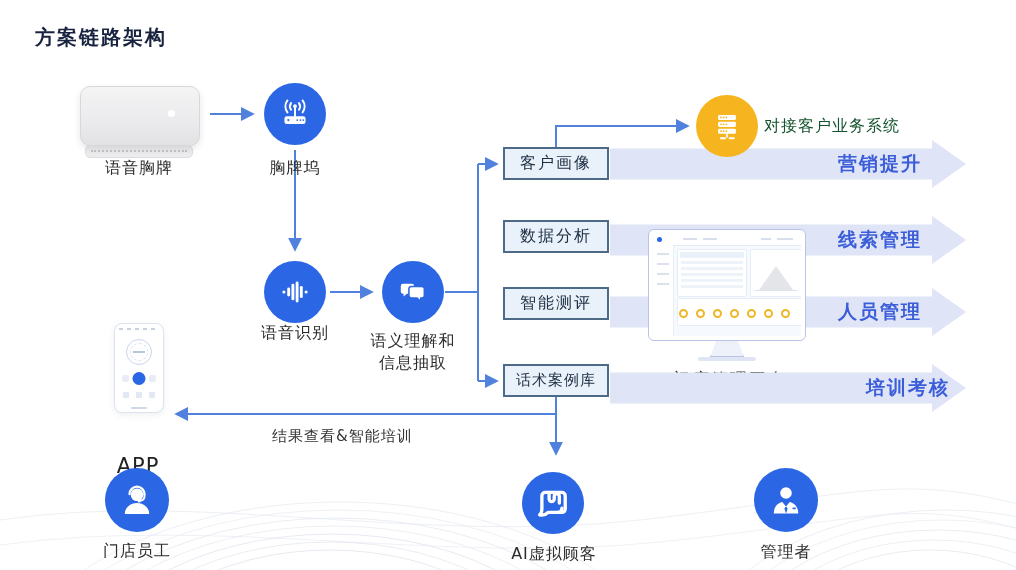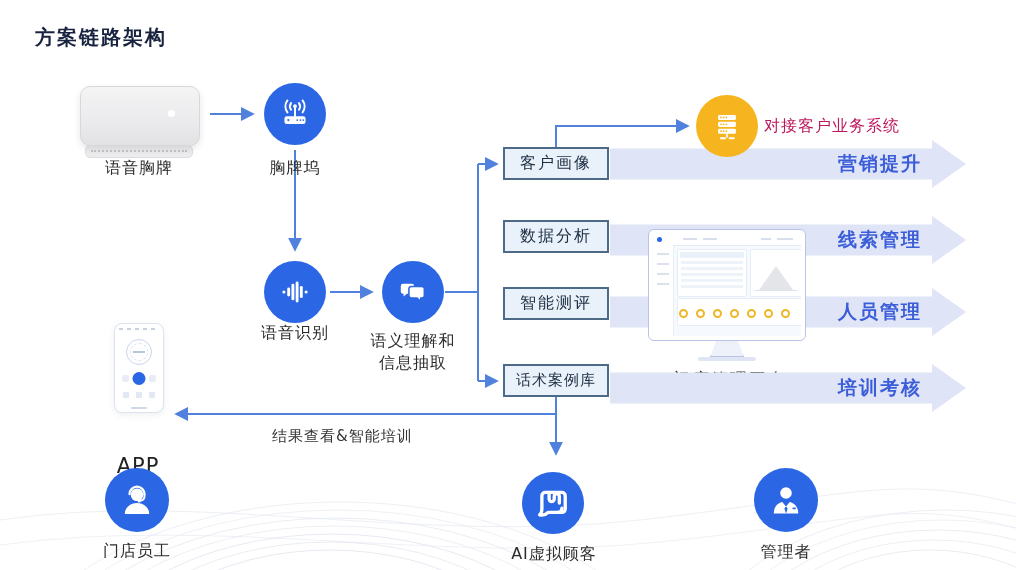--- a/index.html
+++ b/index.html
@@ -60,21 +60,21 @@
   .dash-sideline{position:absolute;left:4px;width:12px;height:2px;background:#dbe2ee;}
   .dash-card{position:absolute;background:#fff;border:1px solid #e7edf6;border-radius:2px;}
   .dash-th{height:6px;background:#e9f1fa;margin:2px;}
   .dash-tr{height:3px;background:#eef3fa;margin:3px 3px 0 3px;}
   .dash-tri{position:absolute;bottom:6px;left:50%;transform:translateX(-50%);width:0;height:0;
     border-left:17px solid transparent;border-right:17px solid transparent;border-bottom:24px solid #e4e5e9;}
   .dash-axis{position:absolute;bottom:5px;left:4px;right:4px;height:1px;background:#dde3ec;}
   .donut{width:9px;height:9px;border:2.5px solid #f0b62a;border-radius:50%;box-sizing:border-box;}
   .donut-row{position:absolute;left:26px;right:2px;top:68px;height:22px;display:flex;gap:8px;align-items:center;}
   
-  .small-note{font-size:16px;color:#be185d;letter-spacing:1px;font-family:Liberation Serif, serif;}
+  .small-note{font-size:16px;color:#14532d;letter-spacing:1px;font-family:Liberation Serif, serif;}
   .edge-label{font-size:15px;color:#333;letter-spacing:1px;}
   .app-label{font-size:21px;color:#222;font-weight:500;letter-spacing:1px;}
   .platform-label{font-size:17px;color:#333;letter-spacing:2px;}
   svg.lines,svg.waves{position:absolute;left:0;top:0;z-index:1;}
   svg.waves{z-index:0;}
 </style>
 </head>
 <body>
 
 <div id="stage">
@@ -187,21 +187,21 @@
         <polygon points="0,8.5 322,8.5 322,0 356,24 322,48 322,39.5 0,39.5" fill="#dfe4f7"></polygon>
       </svg>
     <span class="blabel">线索管理</span>
   </div>
   <div class="abs banner" style="top:288px;">
     <svg width="356" height="48">
         <polygon points="0,8.5 322,8.5 322,0 356,24 322,48 322,39.5 0,39.5" fill="#dfe4f7"></polygon>
       </svg>
     <span class="blabel">人员管理</span>
   </div>
-  <div class="abs banner" style="top:364px;">
+  <div class="abs banner" style="top:364px;padding-left:28px;">
     <svg width="356" height="48">
         <polygon points="0,8.5 322,8.5 322,0 356,24 322,48 322,39.5 0,39.5" fill="#dfe4f7"></polygon>
       </svg>
     <span class="blabel">培训考核</span>
   </div>
 
   <div class="abs circle-node yellow" style="left:696px;top:95px;">
     <svg width="40" height="40" viewBox="0 0 36 36">
       <g fill="#fff">
         <rect x="10" y="8" width="16" height="4.6" rx="1.2"></rect>

